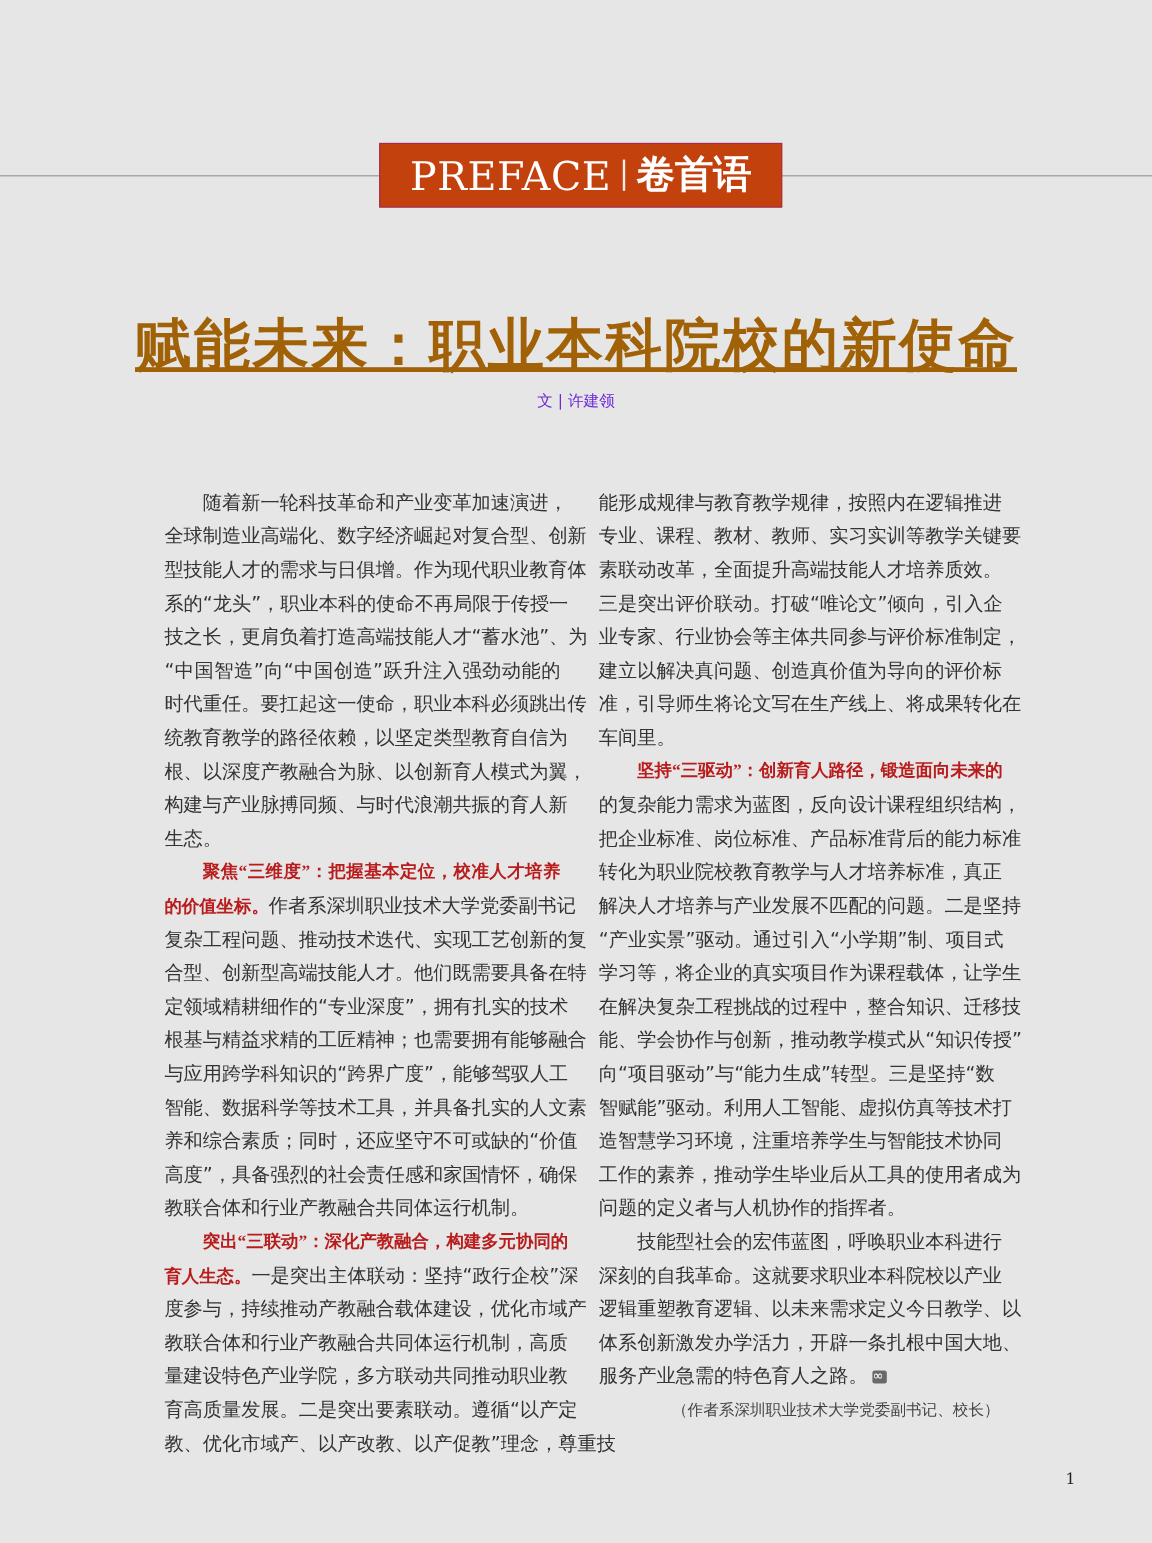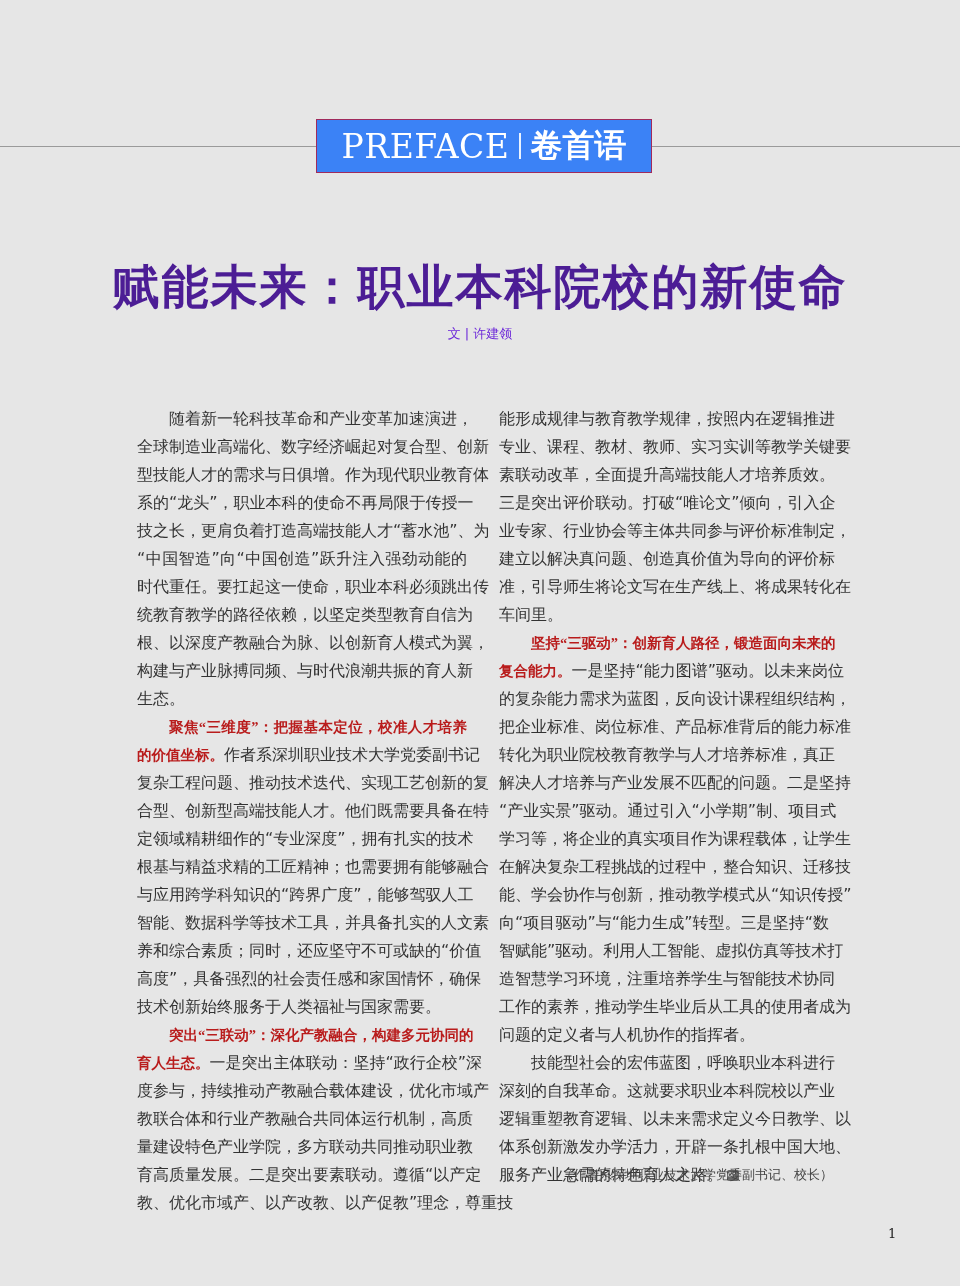--- a/index.html
+++ b/index.html
@@ -11,21 +11,21 @@
       color: #2b2b2b;
       font-family: "DejaVu Sans", sans-serif;
     }
     .rule {
       position: absolute; left: 0; right: 0; top: 146px;
       height: 1px; background: #9a9a9a;
     }
     .banner {
       position: absolute; left: 316px; top: 119px;
       width: 336px; height: 54px;
-      background: #3b82f6;
+      background: #c2410c;
       display: flex; align-items: center; justify-content: center;
       color: #ffffff;
       box-shadow: 0 0 0 1px #a02a5c inset;
     }
     .banner .en {
       font-family: "DejaVu Serif", serif;
       font-size: 33px; letter-spacing: 0.5px;
     }
     .banner .sep {
       display: inline-block; width: 2px; height: 26px;
@@ -33,21 +33,21 @@
     }
     .banner .zh {
       font-family: "DejaVu Serif", serif;
       font-size: 32px; font-weight: bold;
     }
     .title {
       position: absolute; left: 0; right: 0; top: 256px;
       text-align: center;
       font-family: "DejaVu Serif", serif;
       font-weight: bold; font-size: 47px;
-      color: #4c1d95; letter-spacing: 2px;
+      color: #a16207; letter-spacing: 2px; text-decoration: underline;
     }
     .byline {
       position: absolute; left: 0; right: 0; top: 325px;
       text-align: center; font-size: 13px; color: #6d28d9;
     }
     .col {
       position: absolute; top: 405px; width: 330px;
       font-size: 16px; line-height: 28px; color: #333;
     }
     .col.left { left: 137px; }
@@ -110,21 +110,21 @@
     <div class="line indent kw">聚焦“三维度”：把握基本定位，校准人才培养</div>
     <div class="line"><span class="kw">的价值坐标。</span><span>作者系深圳职业技术大学党委副书记</span></div>
     <div class="line">复杂工程问题、推动技术迭代、实现工艺创新的复</div>
     <div class="line">合型、创新型高端技能人才。他们既需要具备在特</div>
     <div class="line">定领域精耕细作的“专业深度”，拥有扎实的技术</div>
     <div class="line">根基与精益求精的工匠精神；也需要拥有能够融合</div>
     <div class="line">与应用跨学科知识的“跨界广度”，能够驾驭人工</div>
     <div class="line">智能、数据科学等技术工具，并具备扎实的人文素</div>
     <div class="line">养和综合素质；同时，还应坚守不可或缺的“价值</div>
     <div class="line">高度”，具备强烈的社会责任感和家国情怀，确保</div>
-    <div class="line last">技术创新始终服务于人类福祉与国家需要。</div>
+    <div class="line last">教联合体和行业产教融合共同体运行机制。</div>
   </div>
 
   <div>
     <div class="line indent kw">突出“三联动”：深化产教融合，构建多元协同的</div>
     <div class="line"><span class="kw">育人生态。</span><span>一是突出主体联动：坚持“政行企校”深</span></div>
     <div class="line">度参与，持续推动产教融合载体建设，优化市域产</div>
     <div class="line">教联合体和行业产教融合共同体运行机制，高质</div>
     <div class="line">量建设特色产业学院，多方联动共同推动职业教</div>
     <div class="line">育高质量发展。二是突出要素联动。遵循“以产定</div>
     <div class="line">教、优化市域产、以产改教、以产促教”理念，尊重技</div>
@@ -138,21 +138,20 @@
     <div class="line">素联动改革，全面提升高端技能人才培养质效。</div>
     <div class="line">三是突出评价联动。打破“唯论文”倾向，引入企</div>
     <div class="line">业专家、行业协会等主体共同参与评价标准制定，</div>
     <div class="line">建立以解决真问题、创造真价值为导向的评价标</div>
     <div class="line">准，引导师生将论文写在生产线上、将成果转化在</div>
     <div class="line last">车间里。</div>
   </div>
 
   <div>
     <div class="line indent kw">坚持“三驱动”：创新育人路径，锻造面向未来的</div>
-    <div class="line"><span class="kw">复合能力。</span><span>一是坚持“能力图谱”驱动。以未来岗位</span></div>
     <div class="line">的复杂能力需求为蓝图，反向设计课程组织结构，</div>
     <div class="line">把企业标准、岗位标准、产品标准背后的能力标准</div>
     <div class="line">转化为职业院校教育教学与人才培养标准，真正</div>
     <div class="line">解决人才培养与产业发展不匹配的问题。二是坚持</div>
     <div class="line">“产业实景”驱动。通过引入“小学期”制、项目式</div>
     <div class="line">学习等，将企业的真实项目作为课程载体，让学生</div>
     <div class="line">在解决复杂工程挑战的过程中，整合知识、迁移技</div>
     <div class="line">能、学会协作与创新，推动教学模式从“知识传授”</div>
     <div class="line">向“项目驱动”与“能力生成”转型。三是坚持“数</div>
     <div class="line">智赋能”驱动。利用人工智能、虚拟仿真等技术打</div>

